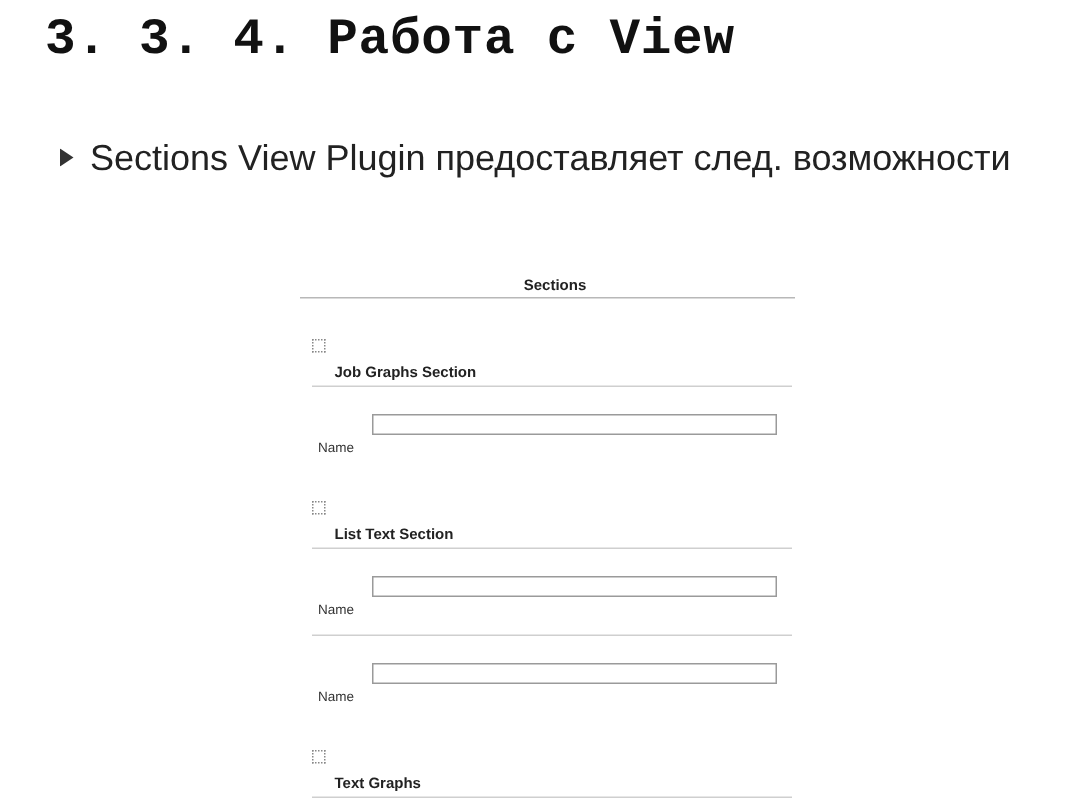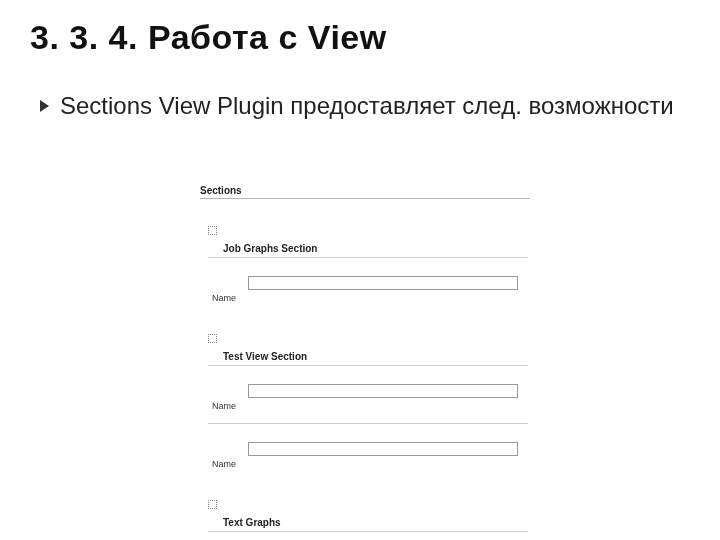--- a/index.html
+++ b/index.html
@@ -14,26 +14,26 @@
   }
   .slide {
     position: relative;
     width: 720px;
     height: 540px;
     box-sizing: border-box;
   }
   .title {
     position: absolute;
     left: 30px;
-    top: 18px;
+    top: 8px;
     font-size: 34px;
     font-weight: 700;
     letter-spacing: 0.5px;
     color: #111;
-    font-family: Liberation Sans, sans-serif;
+    font-family: Liberation Mono, monospace;
   }
   .bullet-row {
     position: absolute;
     left: 40px;
     top: 90px;
     right: 30px;
     display: flex;
     align-items: flex-start;
   }
   .bullet-icon {
@@ -55,20 +55,21 @@
     top: 185px;
     width: 340px;
     font-family: "Lucida Sans", Verdana, sans-serif;
     color: #333;
   }
   .shot-heading {
     font-size: 10px;
     font-weight: 700;
     color: #222;
     margin-bottom: 2px;
+    text-align: center;
   }
   .rule {
     height: 0;
     border-top: 1px solid #b8b8b8;
     margin: 2px 0 8px 0;
     width: 330px;
   }
   .section {
     margin: 6px 0 12px 0;
   }
@@ -147,21 +148,21 @@
       <div class="rule-sub"></div>
       <div class="field-row">
         <span class="field-label">Name</span>
         <input class="text-input" type="text" value="" style="">
       </div>
     </div>
 
     <div class="section">
       <div class="sec-head">
         <span class="dotted-box"></span>
-        <span class="sec-title">Test View Section</span>
+        <span class="sec-title">List Text Section</span>
       </div>
       <div class="rule-sub"></div>
       <div class="field-row">
         <span class="field-label">Name</span>
         <input class="text-input" type="text" value="" style="">
       </div>
     </div>
 
     <div class="section">
       <div class="rule-sub"></div>

